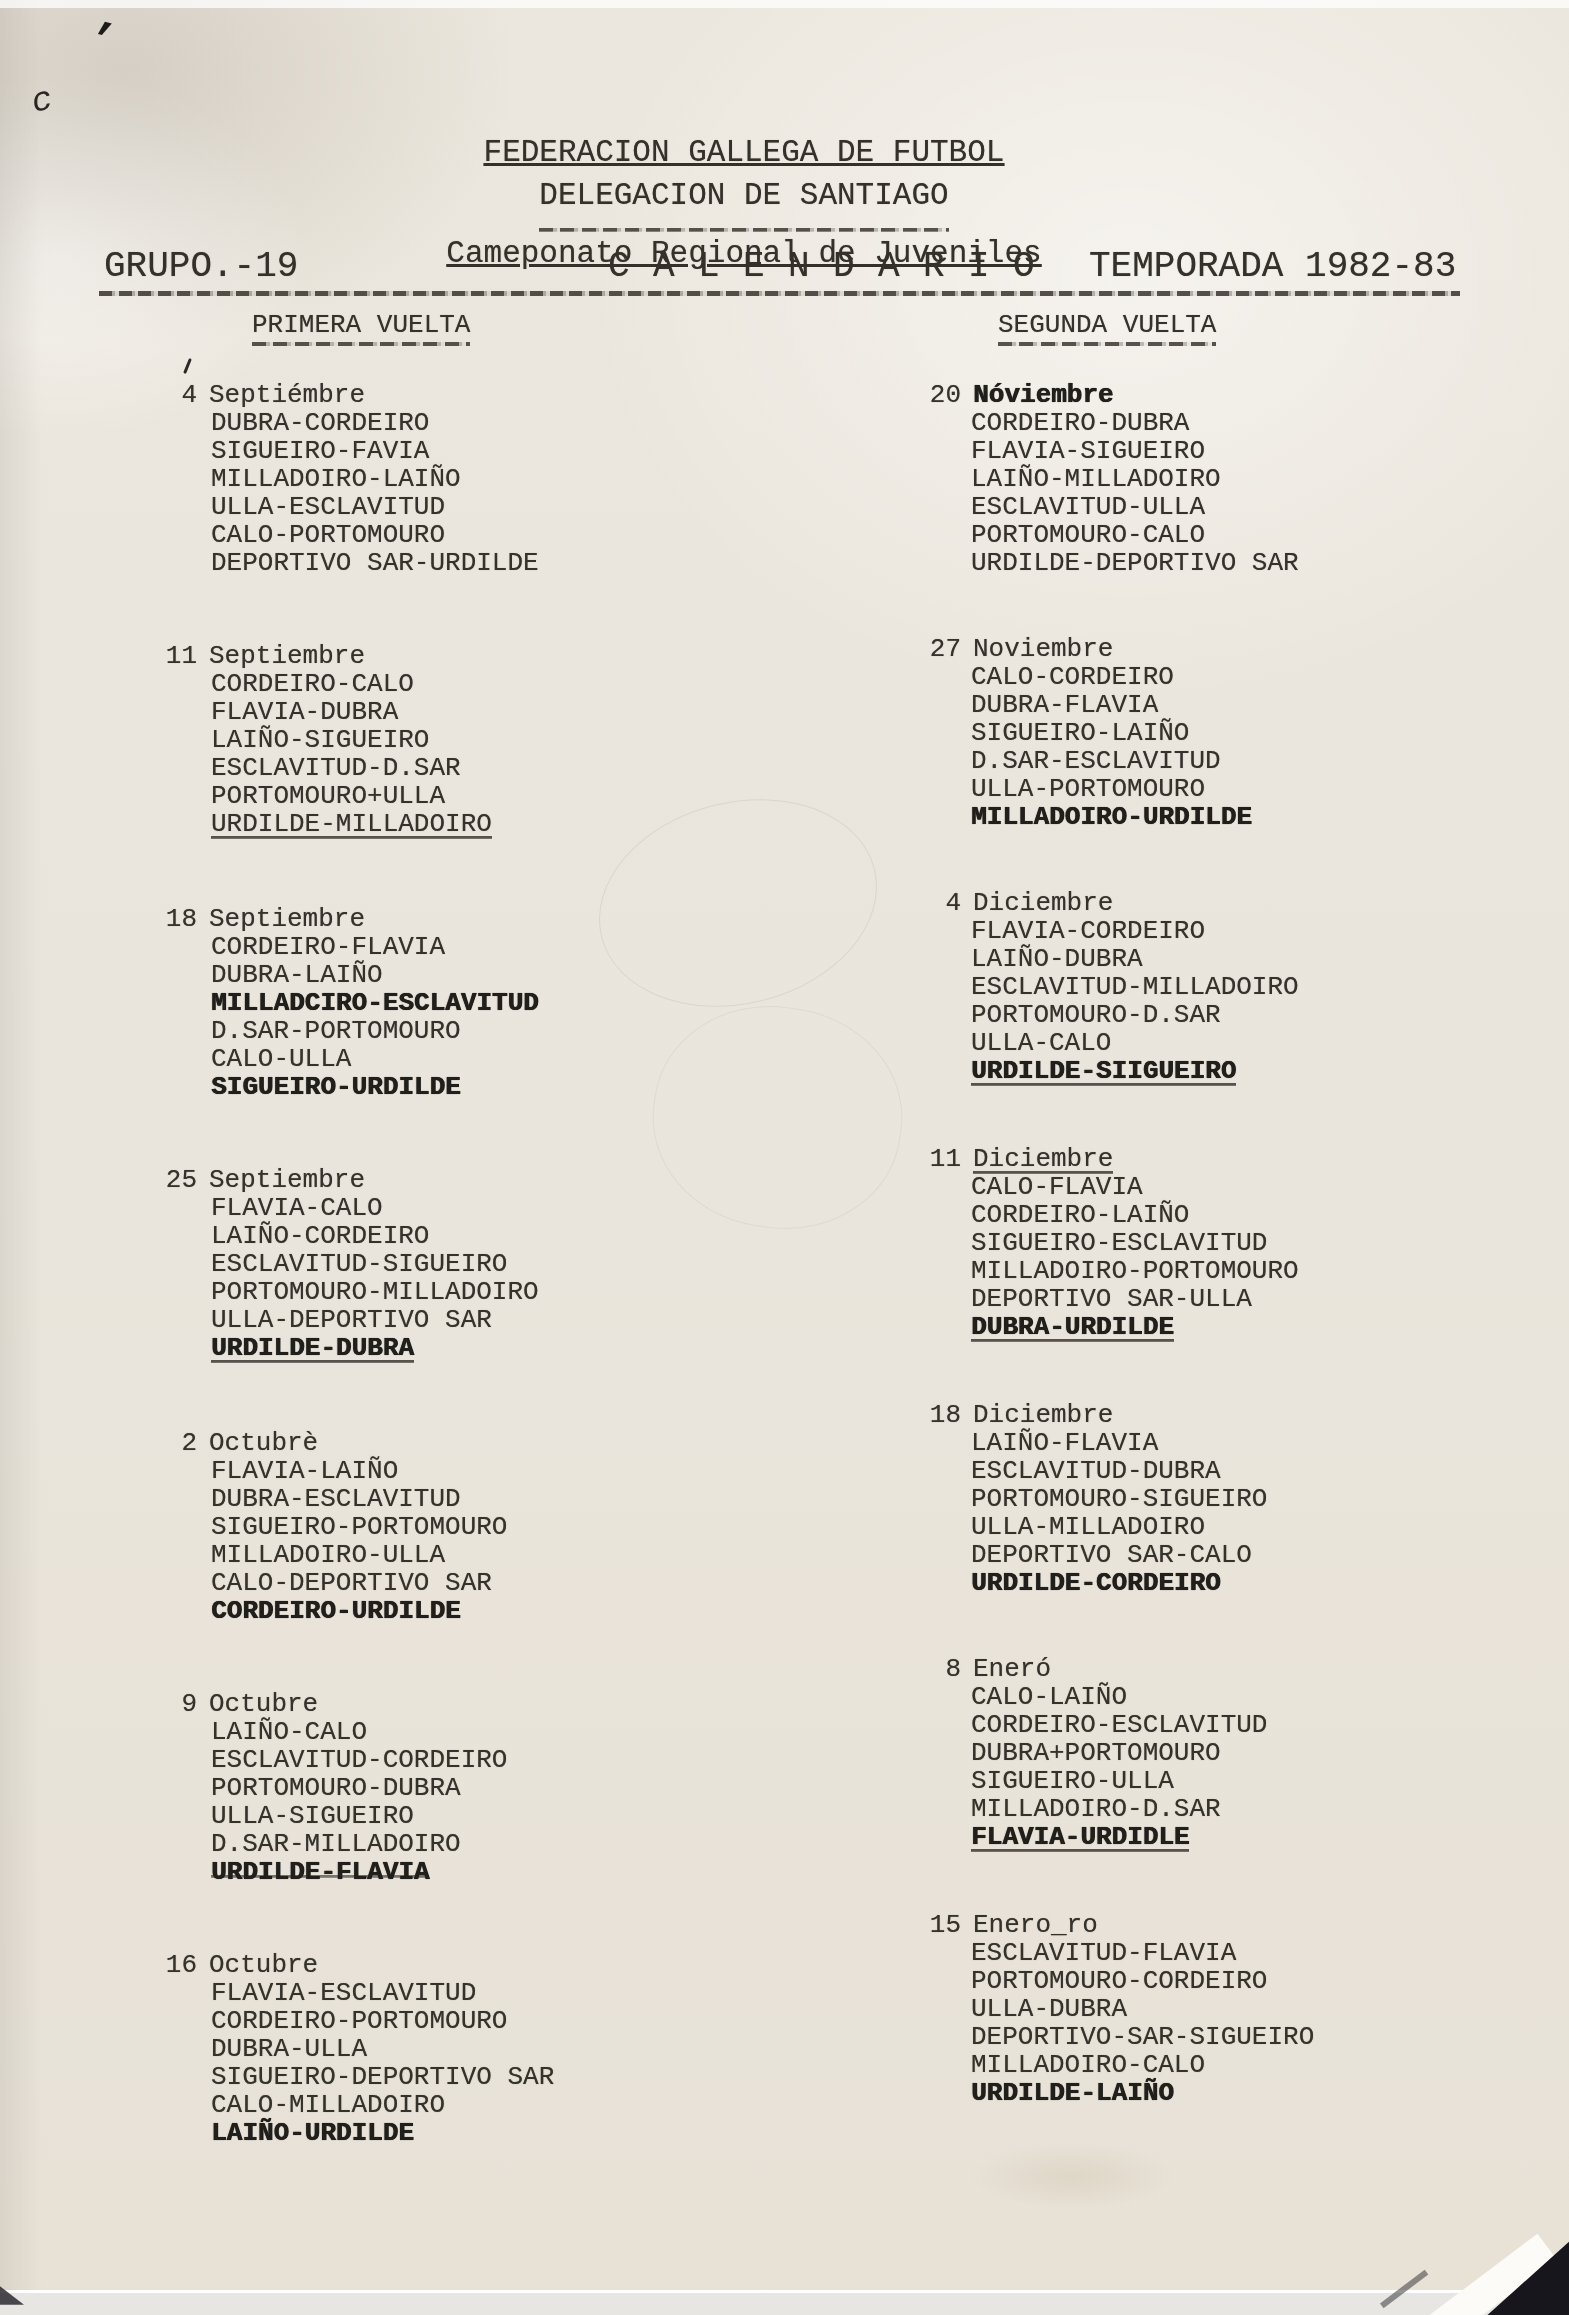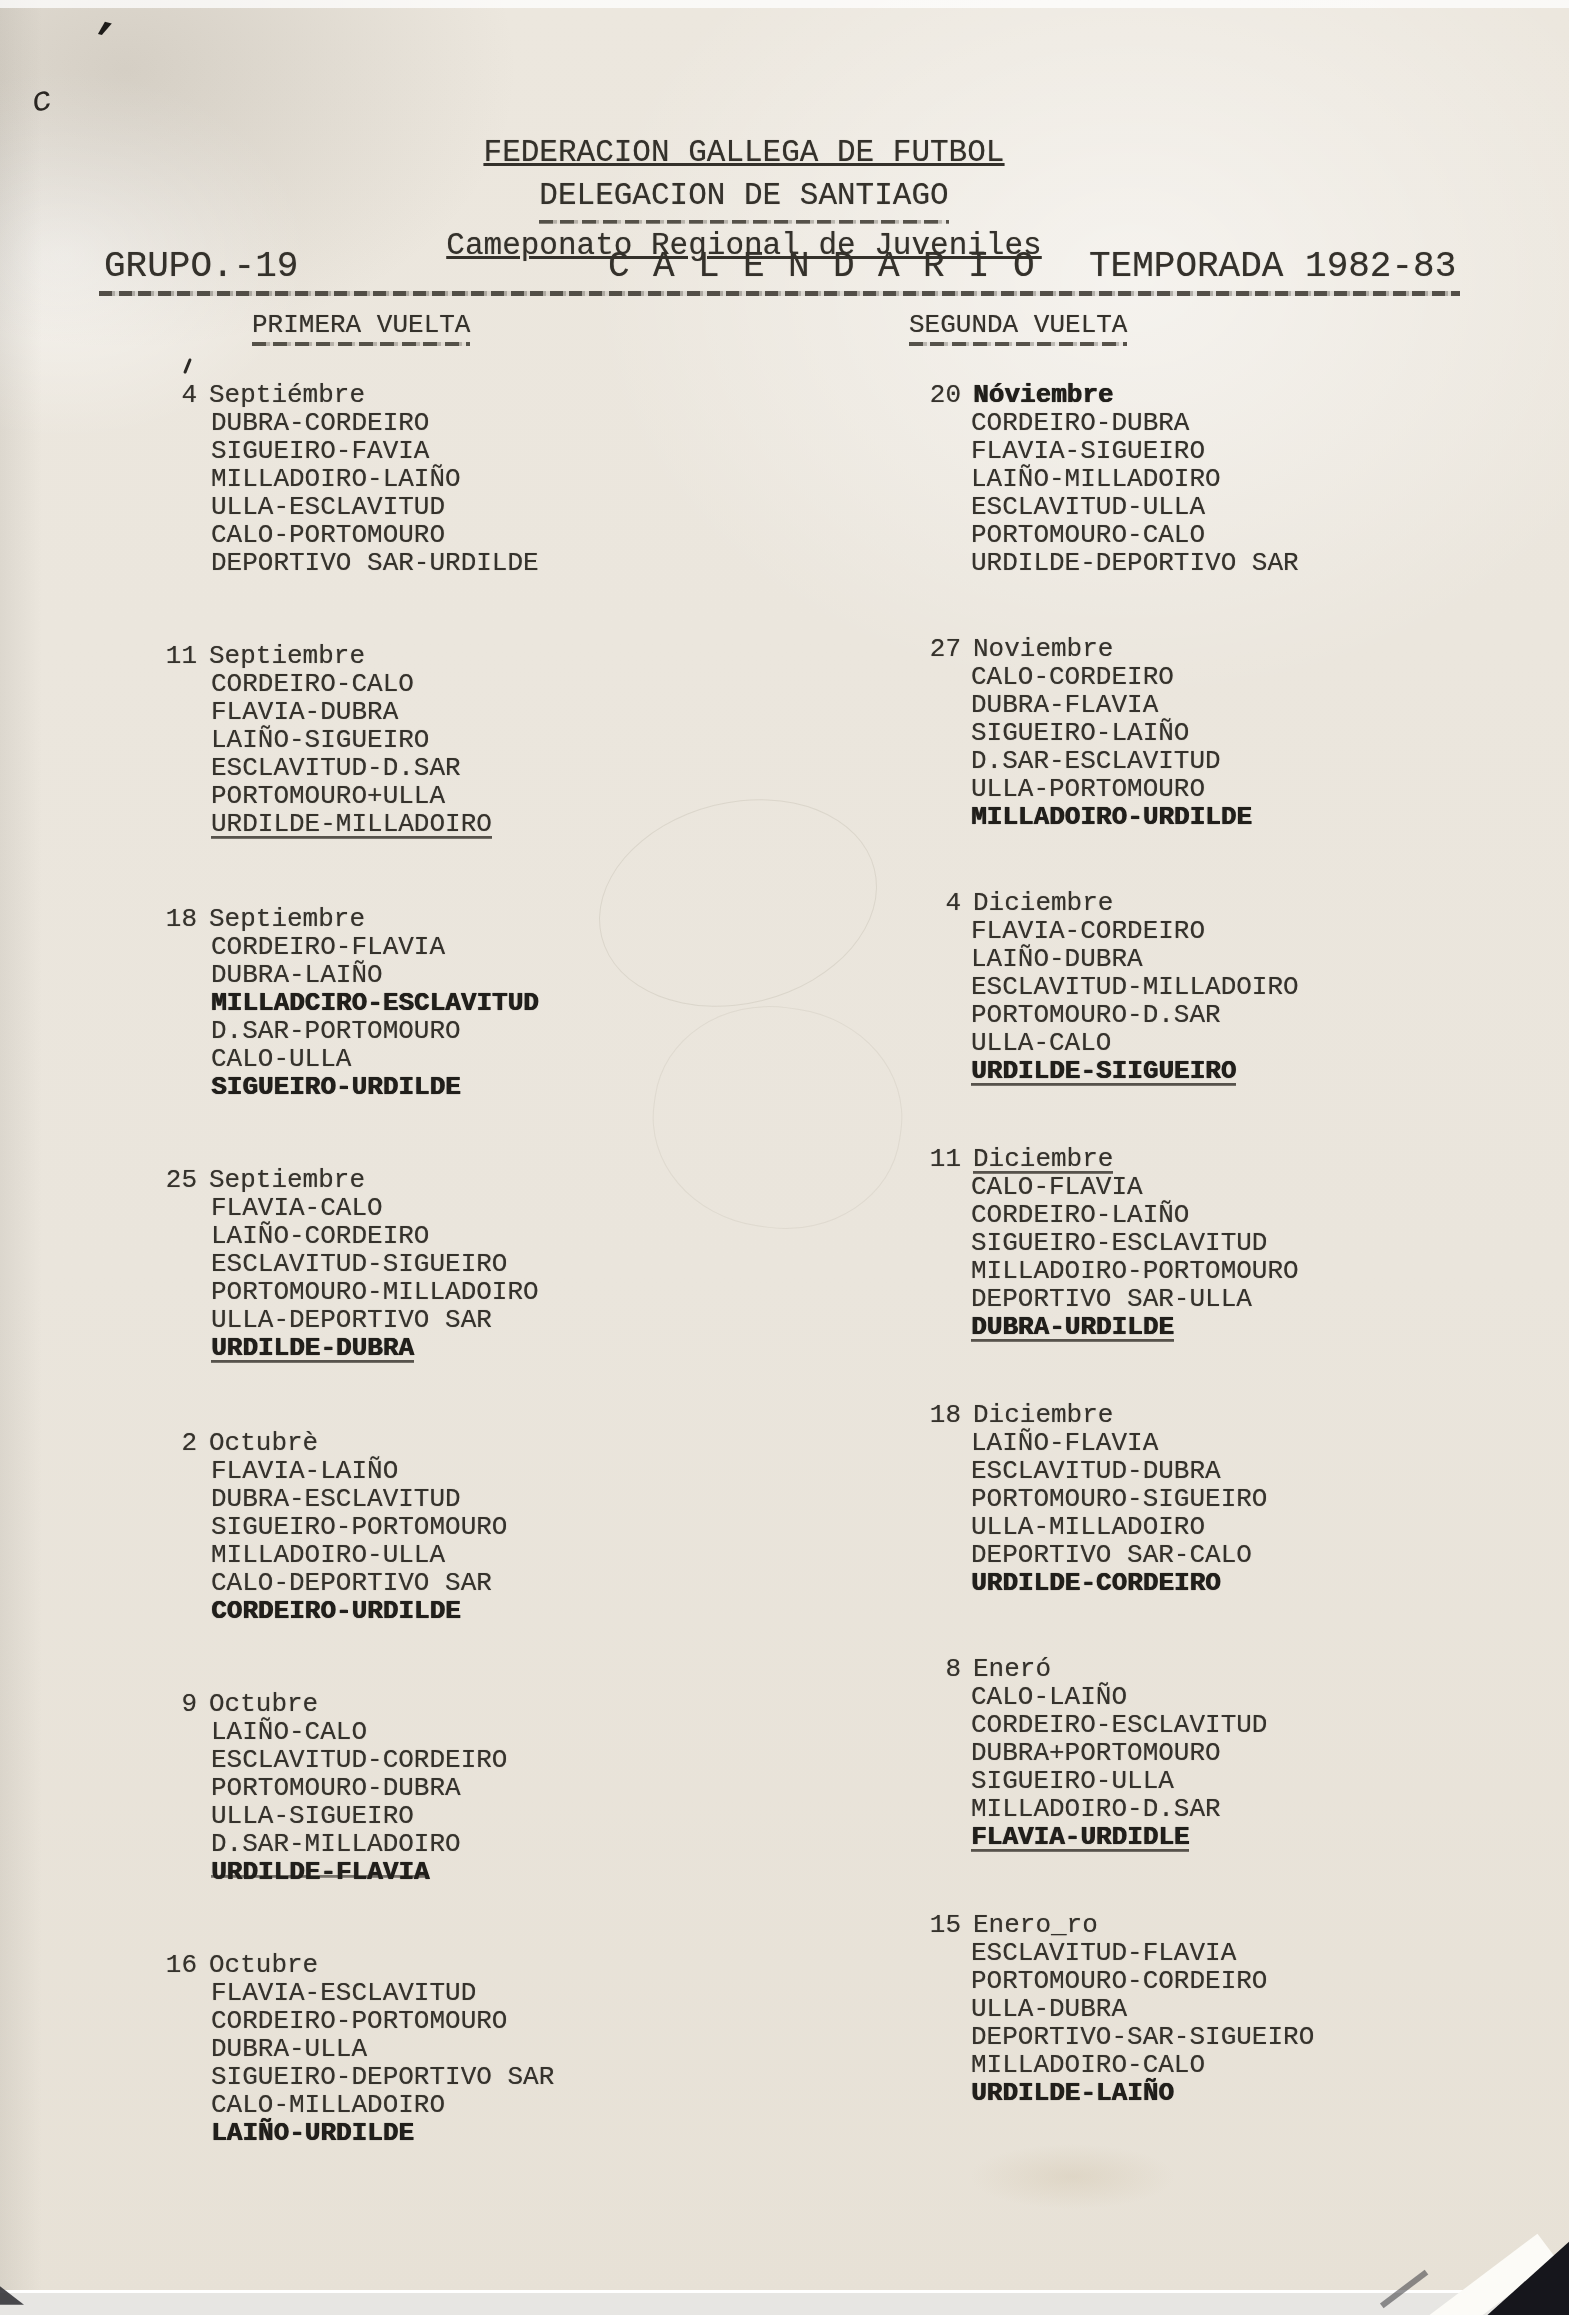--- a/index.html
+++ b/index.html
@@ -16,39 +16,39 @@
     font-family:"Liberation Mono","DejaVu Sans Mono",monospace;
   }
   #ink{position:absolute;inset:0;filter:blur(0.3px);}
   .hl,.match,.round-head,.col-heading,.grupo,.calendario,.temporada{
     text-shadow:0 0 0.8px rgba(52,49,43,.55);
   }
   
   .header{position:absolute;top:131px;left:0;width:1488px;text-align:center;
           font-size:31px;line-height:43px;color:#34312b;text-decoration:underline;}
   .hl{display:block;}
-  .u-dash-wrap{display:inline-block;padding-bottom:7px;
+  .u-dash-wrap{display:inline-block;padding-bottom:15px;
     background-image:repeating-linear-gradient(90deg, rgba(58,54,46,.85) 0 14px, rgba(58,54,46,.30) 14px 17.7px, rgba(58,54,46,.05) 17.7px 21.4px);
     background-repeat:repeat-x;background-position:0 100%;background-size:100% 3.7px;}
   
   .title-row{position:absolute;top:246px;left:0;right:0;height:45px;font-size:36px;color:#34312b;}
   .grupo{position:absolute;left:104px;top:0;}
   .calendario{position:absolute;left:588px;top:0;letter-spacing:0.9px;margin-left:20px;}
   .temporada{position:absolute;left:1089px;top:0;}
   .title-rule{position:absolute;top:291px;left:99px;width:1361px;height:4.7px;
     background:repeating-linear-gradient(90deg, rgba(55,51,44,.85) 0 13px, rgba(55,51,44,.35) 13px 16px, rgba(55,51,44,.10) 16px 19.6px);}
   
   .col{position:absolute;top:311px;font-size:26px;line-height:28px;color:#35322c;}
   .col1{left:149px;width:643px;}
   .col2{left:909px;width:653px;}
   .col-heading{display:inline-block;padding-bottom:7px;
     background-image:repeating-linear-gradient(90deg, rgba(58,54,46,.85) 0 14px, rgba(58,54,46,.30) 14px 17.7px, rgba(58,54,46,.05) 17.7px 21.4px);
     background-repeat:repeat-x;background-position:0 100%;background-size:100% 3.7px;}
   .col1 .col-heading{margin-left:103px;}
-  .col2 .col-heading{}
+  .col2 .col-heading{margin-left:89px;}
   .rounds{margin-top:35px;}
   .round{margin-bottom:65px;}
   .col2 .round{margin-bottom:58px;}
   .day{display:inline-block;width:48px;text-align:right;}
   .col2 .day{width:52px;}
   .month{margin-left:12px;}
   .match{display:table;margin-left:62px;white-space:pre;}
   .b{font-weight:bold;color:#211f1b;text-shadow:0.7px 0 currentColor,0 0 1.1px rgba(25,23,20,.65);}
   .u{background-image:linear-gradient(rgba(50,46,40,.8),rgba(50,46,40,.8));
      background-size:100% 2.8px;background-position:0 97%;background-repeat:no-repeat;padding-bottom:1.9px;}

